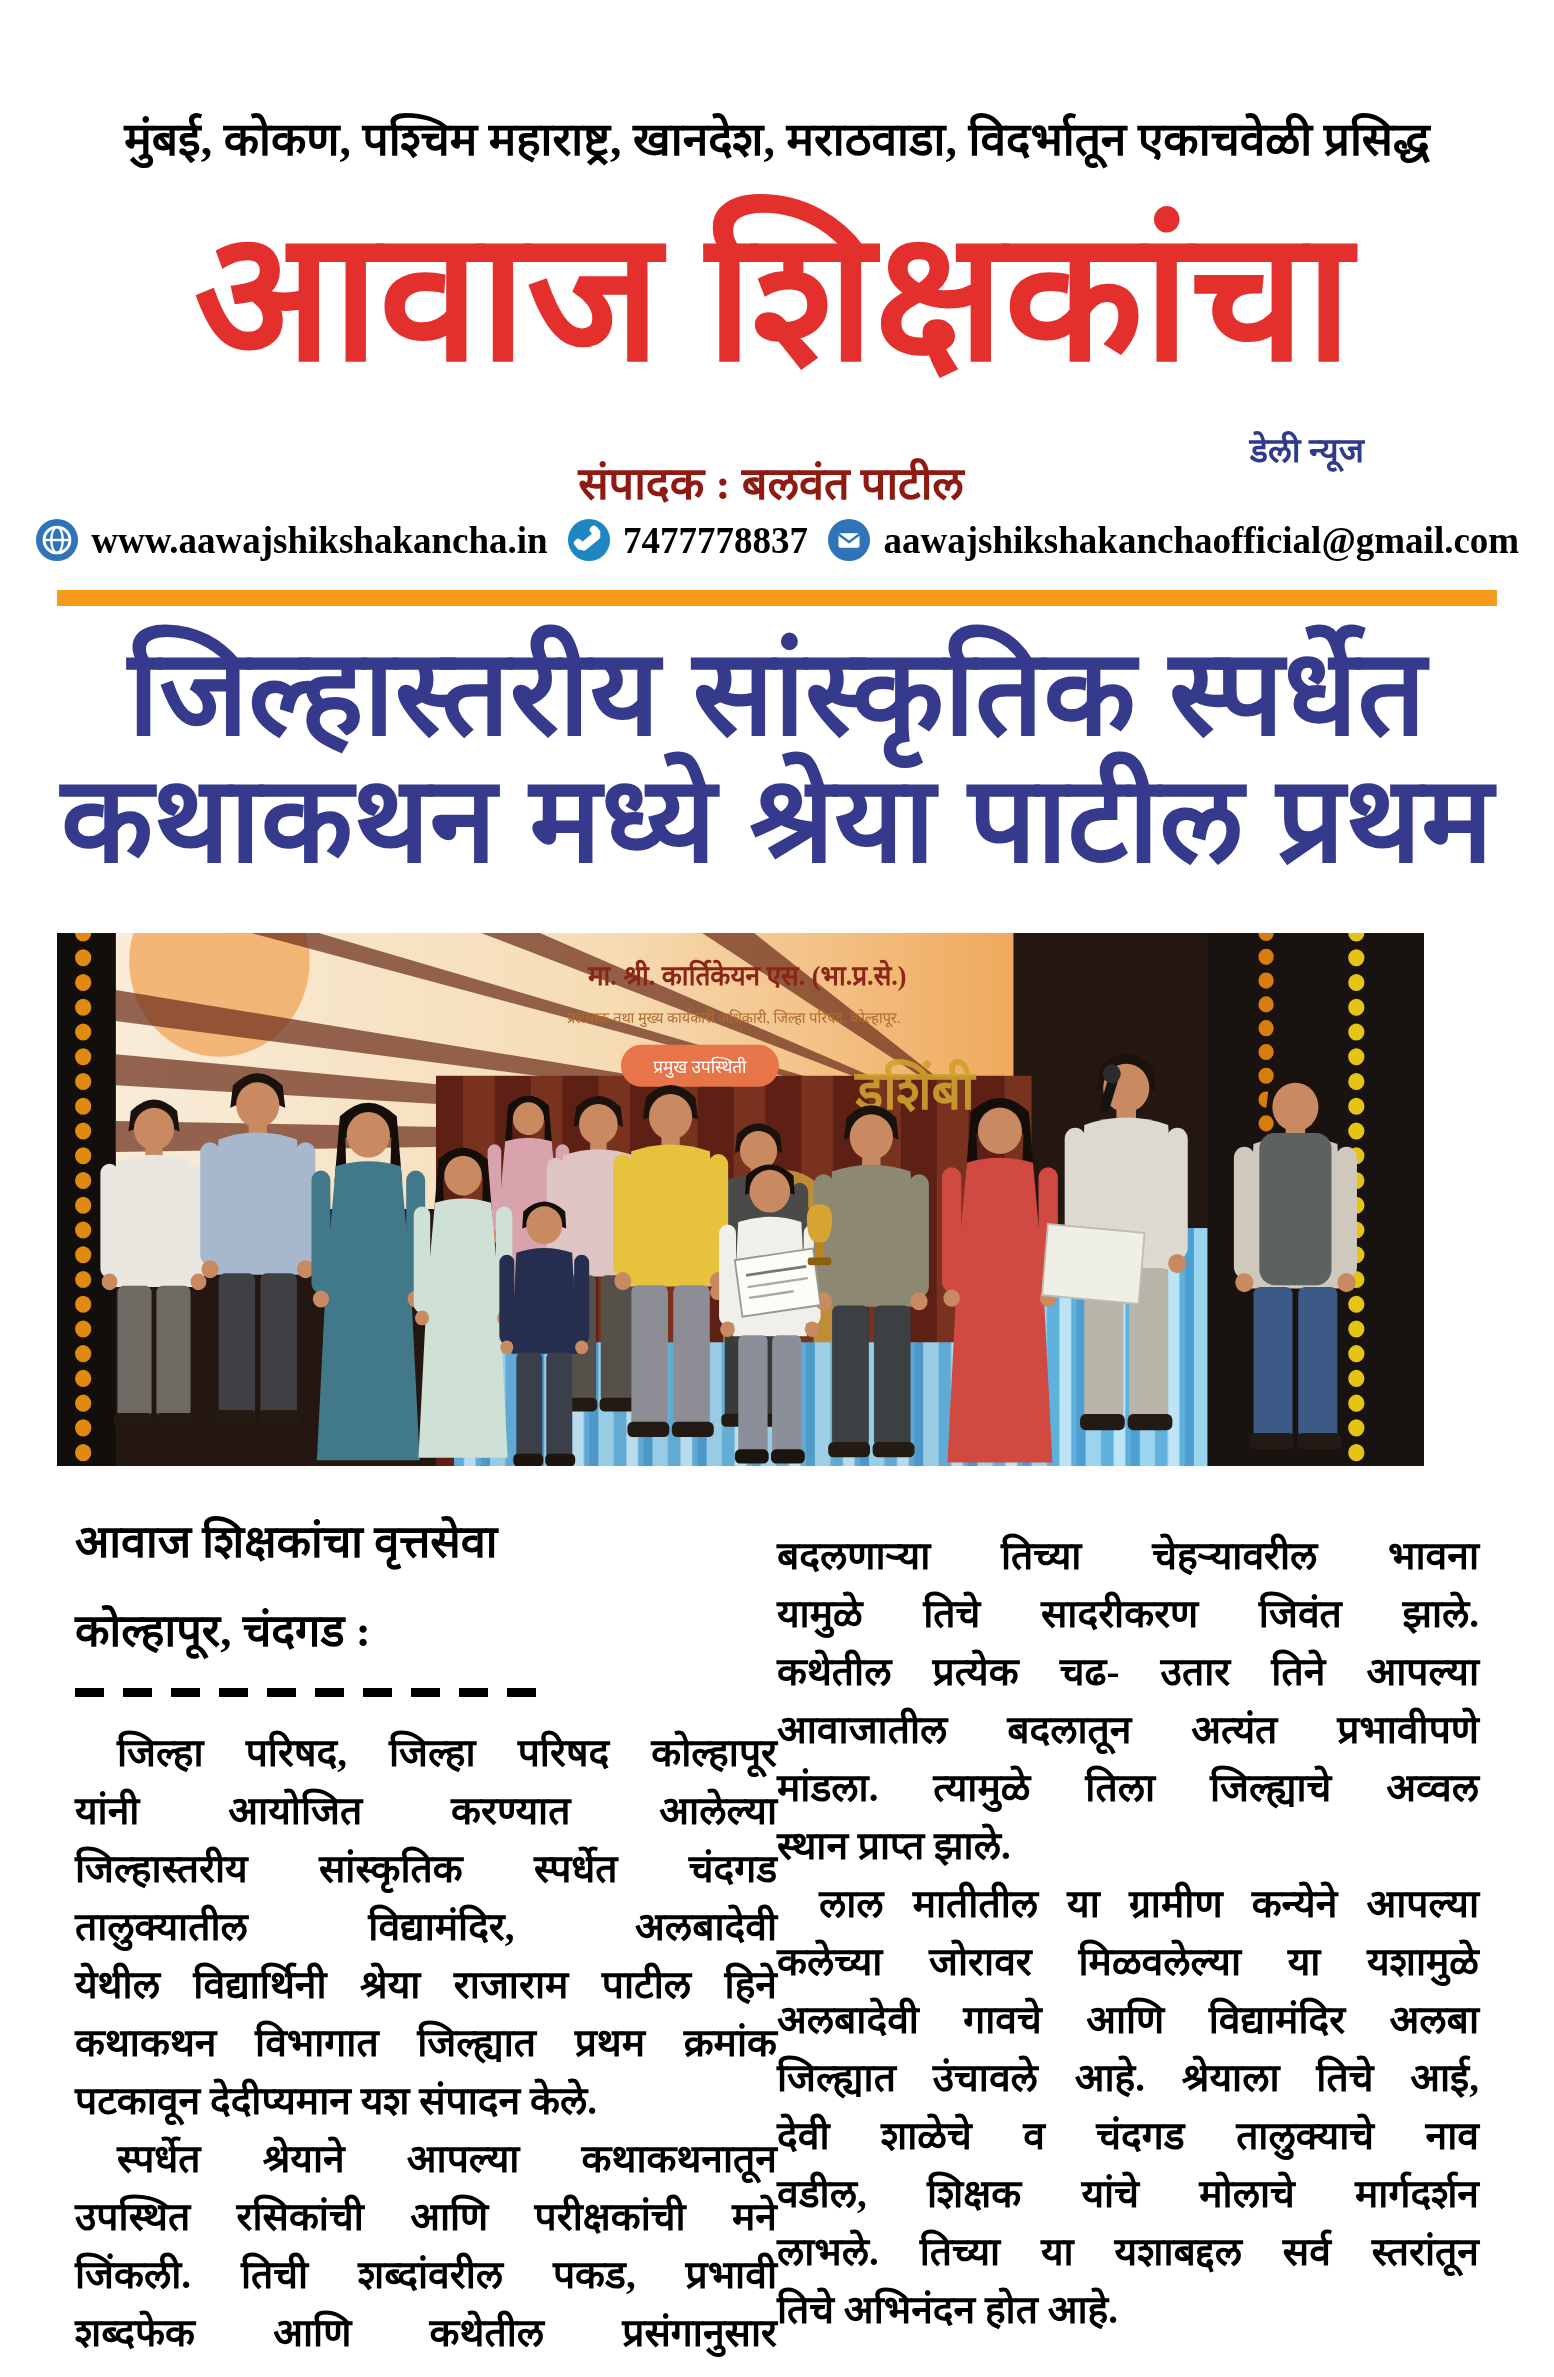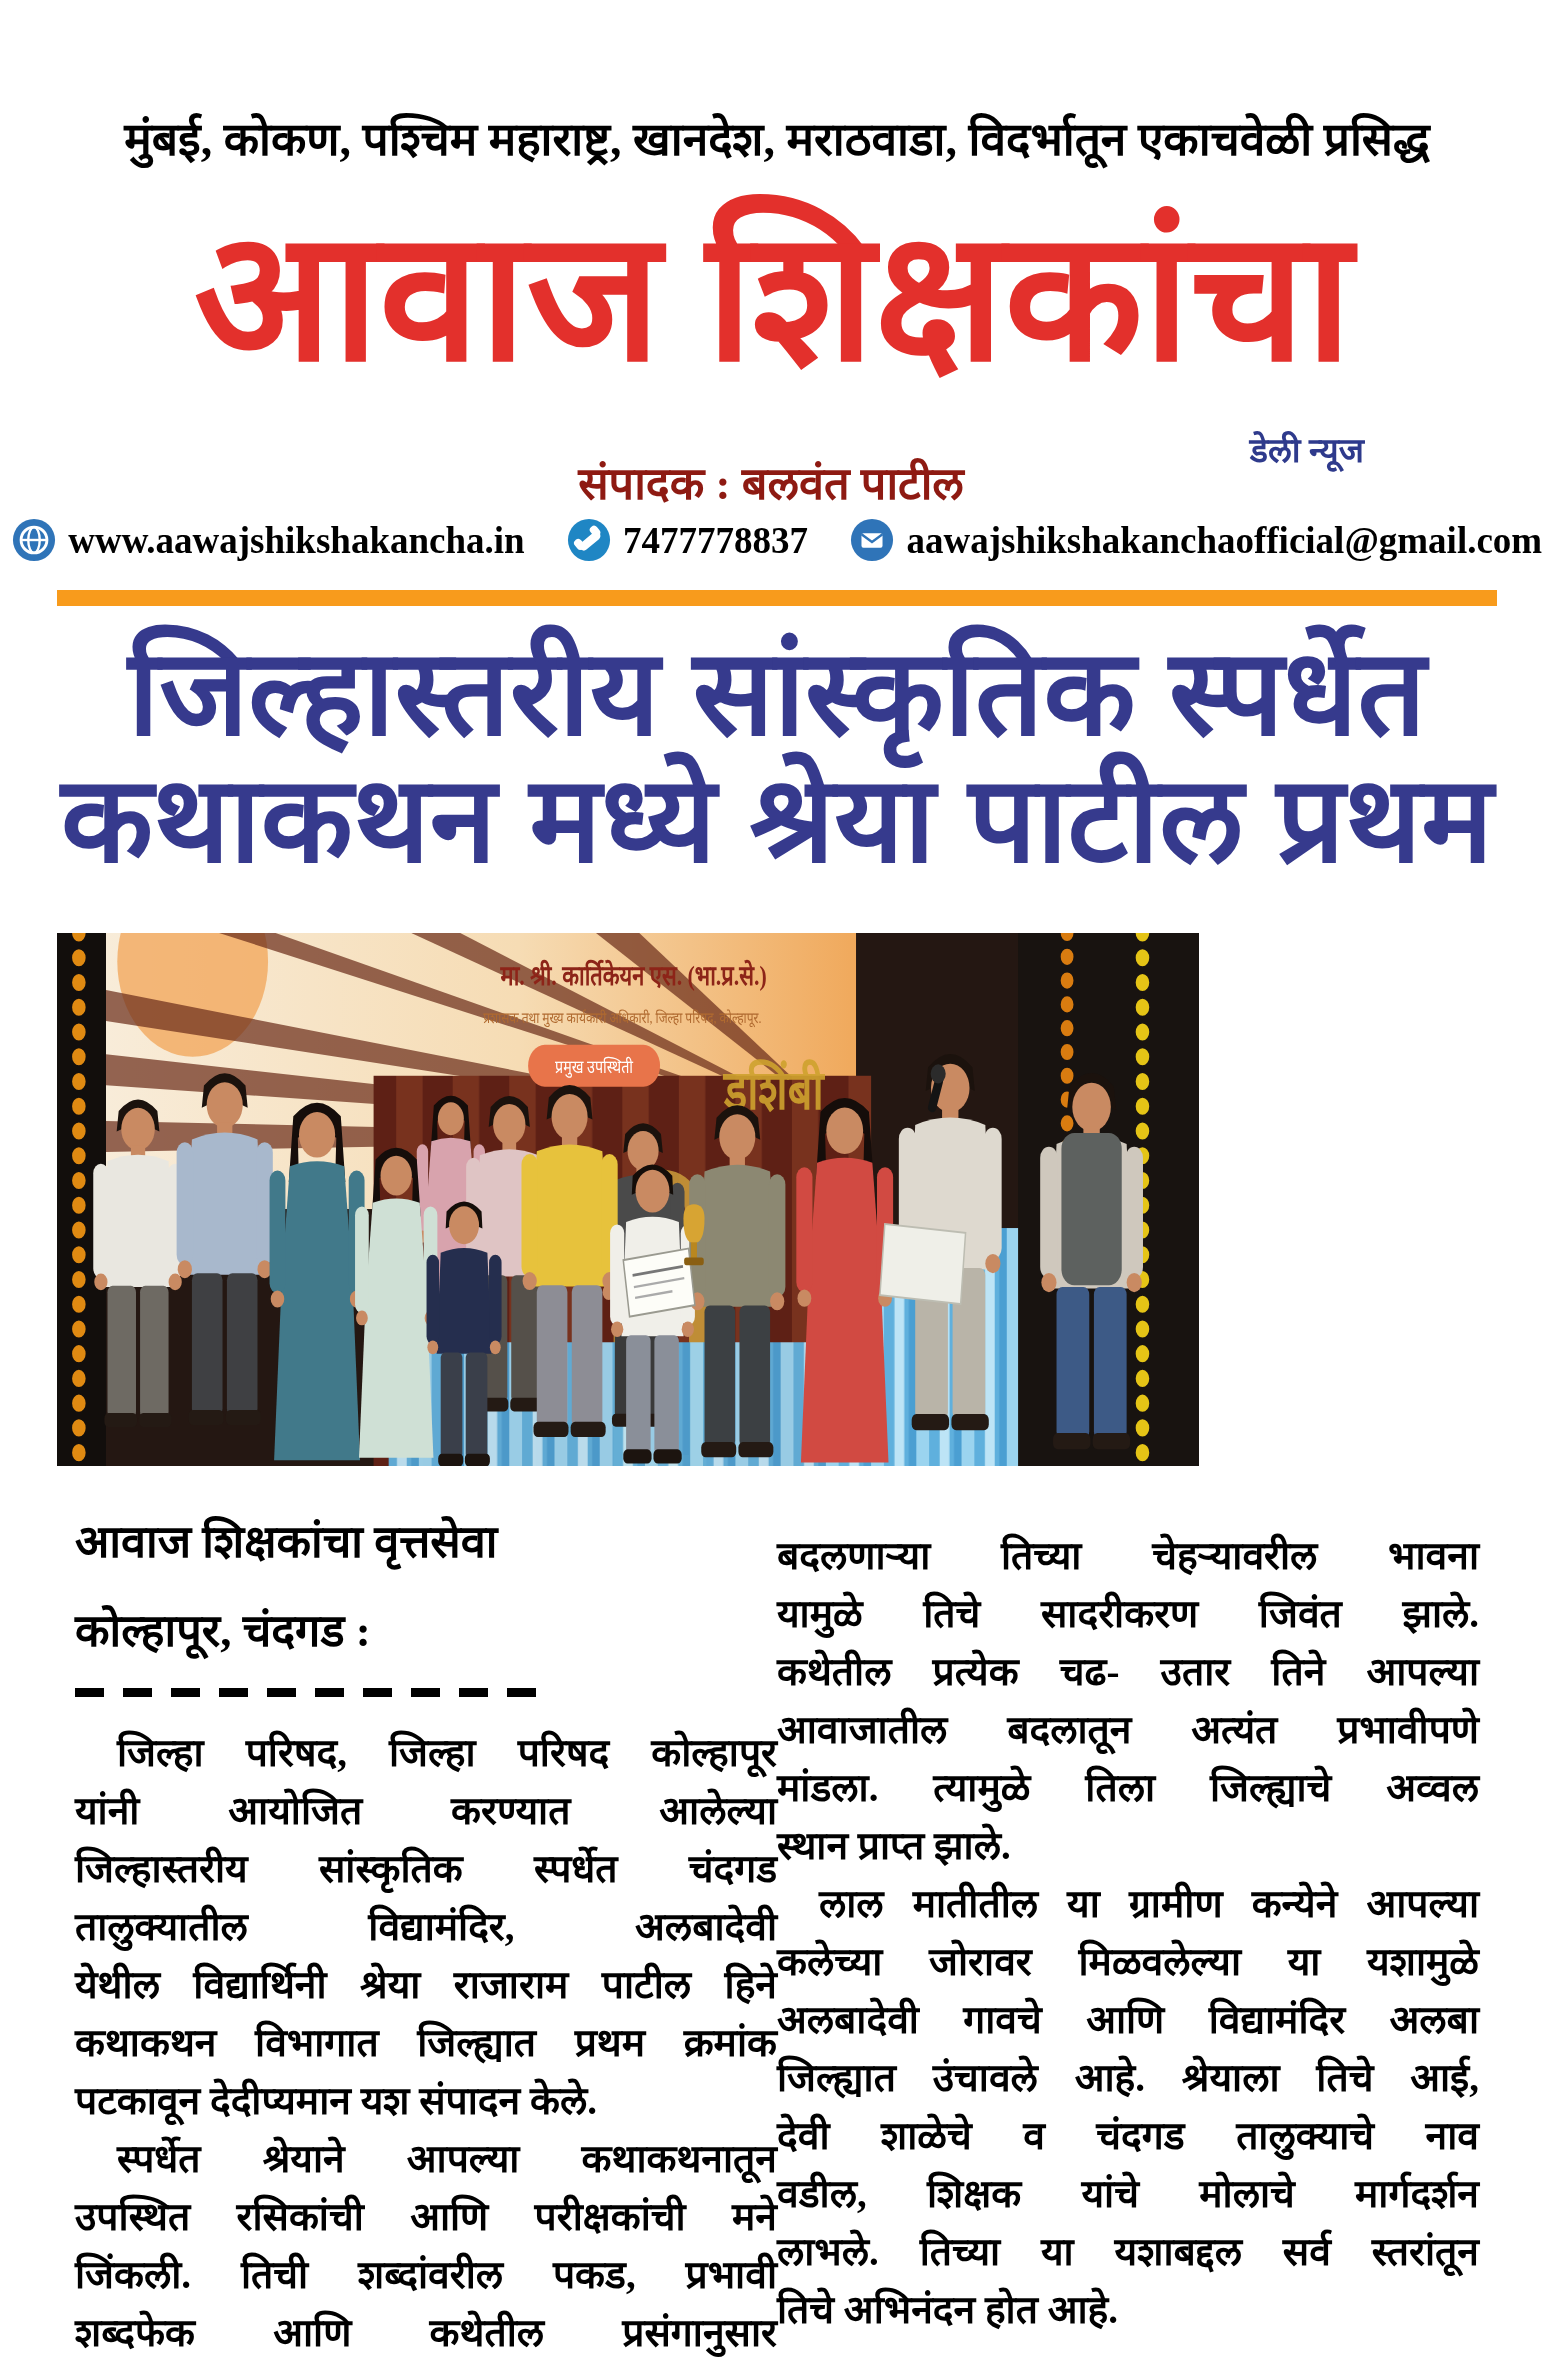--- a/index.html
+++ b/index.html
@@ -10,34 +10,34 @@
   .tagline{position:absolute;top:106px;left:0;right:0;text-align:center;
            font-size:46px;font-weight:700;color:#000;}
   .masthead{position:absolute;top:190px;left:0;right:8px;text-align:center;
             font-size:181px;line-height:1.2;font-weight:700;color:#e3302c;}
   .sub-row{position:absolute;top:426px;left:0;right:0;height:90px;}
   .editor{position:absolute;top:25px;left:0;right:12px;text-align:center;
           font-size:45px;font-weight:800;color:#8e1a12;}
   .deli{position:absolute;top:0;right:190px;font-size:34px;font-weight:800;color:#2e3a8c;}
 
   .contact{position:absolute;top:518px;left:0;right:0;display:flex;
-           justify-content:center;align-items:flex-start;gap:42px;}
+           justify-content:center;align-items:flex-start;gap:19px;}
   .c-item{display:flex;align-items:center;gap:12.4px;}
   .c-item .txt{font-size:37px;font-weight:600;color:#000;}
   .c-icon{width:44px;height:44px;flex:0 0 auto;}
 
   .orange-bar{position:absolute;top:590px;left:57px;right:57px;height:16px;background:#f89b1c;}
 
   
   .headline{position:absolute;top:629px;left:0;right:0;text-align:center;
             font-family:"Liberation Sans","DejaVu Sans",sans-serif;
             font-size:120px;line-height:1.06;font-weight:700;color:#363a8d;}
 
   
-  .photo{position:absolute;top:933px;left:57px;width:1142px;height:533px;overflow:hidden;background:#1d1412;}
+  .photo{position:absolute;top:933px;left:57px;width:1367px;height:533px;overflow:hidden;background:#1d1412;}
   .photo svg{display:block;width:100%;height:100%;}
 
   
   .article{position:absolute;top:1506px;left:75px;right:75px;display:flex;}
   .a-col{flex:1 1 0;min-width:0;}
   #article-col2{padding-top:21px;}
   .a-line{font-size:39px;line-height:58px;font-weight:600;color:#000;text-align:justify;}
   .a-line.jst{text-align-last:justify;}
   .a-line.endln{text-align-last:left;}
   .a-line.ind{text-indent:42px;}

